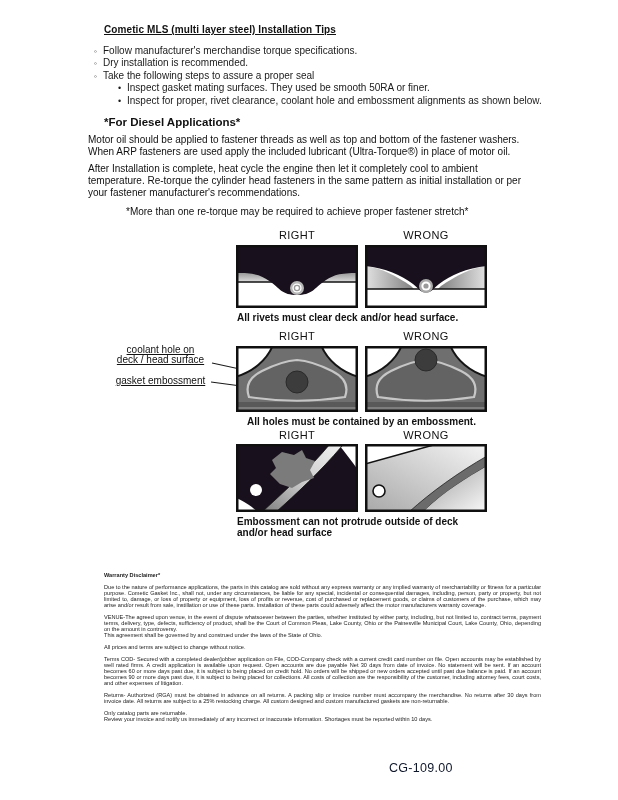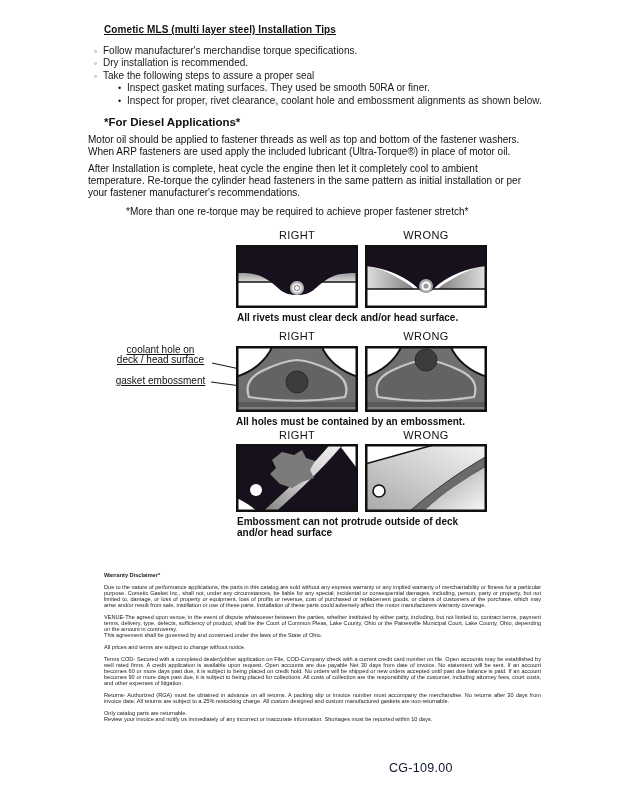--- a/index.html
+++ b/index.html
@@ -127,21 +127,21 @@
   <rect x="0" y="0" width="122" height="66" fill="#6f6f6f"></rect>
   <rect x="0" y="56" width="122" height="10" fill="#595959"></rect>
   <rect x="0" y="61" width="122" height="5" fill="#7e7e7e"></rect>
   <path d="M13,51 C9,40 14,31 26,25 C40,18 53,14.5 61,14 C69,14.5 82,18 96,25 C108,31 113,40 109,51 C77,56 45,56 13,51 Z" fill="rgba(0,0,0,0.10)" stroke="#c6c6c6" stroke-width="2.2"></path>
   <path d="M-1,-1 L37,-1 C31,14 17,26 -1,31 Z" fill="#ffffff" stroke="#141414" stroke-width="2"></path>
   <path d="M123,-1 L85,-1 C91,14 105,26 123,31 Z" fill="#ffffff" stroke="#141414" stroke-width="2"></path>
   <circle cx="61" cy="14" r="11" fill="#3c3c3c" stroke="#2a2a2a" stroke-width="1"></circle>
   <rect x="0" y="0" width="122" height="66" fill="none" stroke="#101010" stroke-width="5"></rect>
 </svg>
 
-<div class="abs cap" style="left:236px;top:416px;width:251px;">All holes must be contained by an embossment.</div>
+<div class="abs cap" style="left:236px;top:416px;width:251px;text-align:center">All holes must be contained by an embossment.</div>
 
 <div class="abs dlabel" style="left:236px;top:429px">RIGHT</div>
 <div class="abs dlabel" style="left:365px;top:429px">WRONG</div>
 
 <svg class="box" style="left:236px;top:444px" width="122" height="68" viewBox="0 0 122 68">
   <defs>
     <linearGradient id="e3a" x1="1" y1="0" x2="0" y2="1">
       <stop offset="0" stop-color="#f2f2f2"></stop>
         <stop offset="0.55" stop-color="#c9c9c9"></stop>
         <stop offset="1" stop-color="#7d7d7d"></stop>

